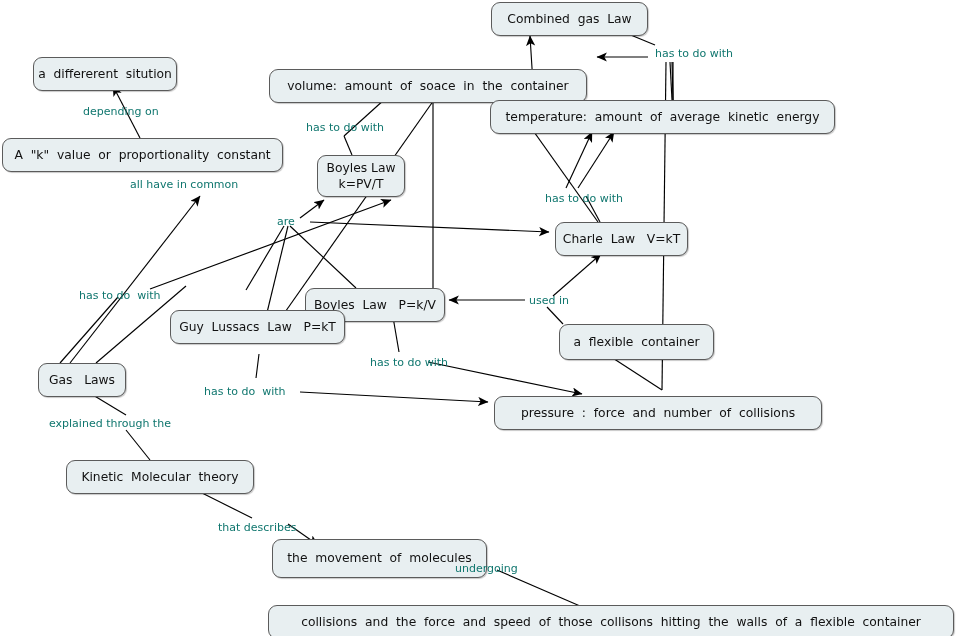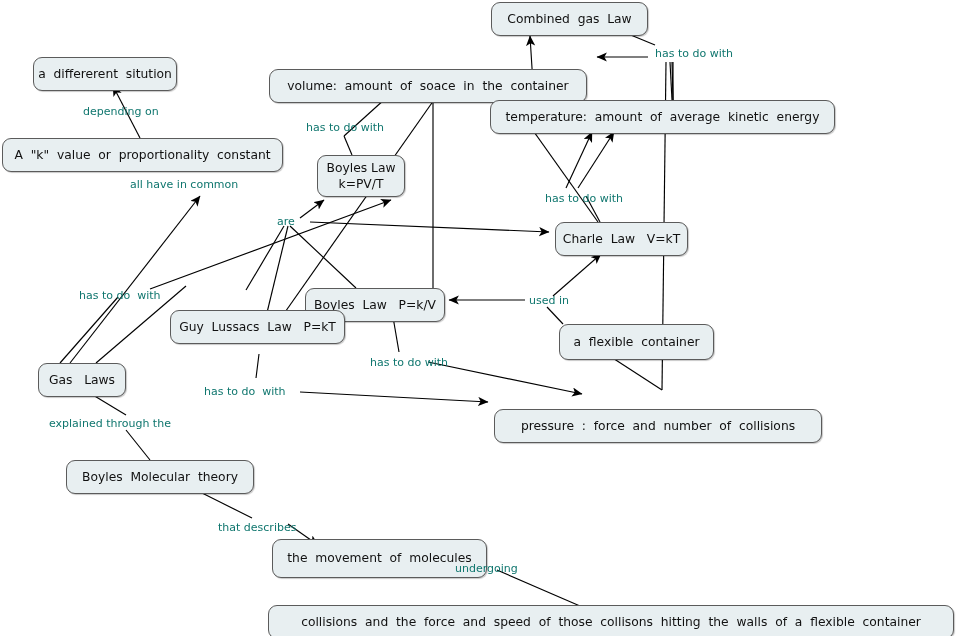--- a/index.html
+++ b/index.html
@@ -128,22 +128,22 @@
       <div class="node" style="left: 269px; top: 45px; width: 318px; height: 29px; margin-top: 24px;">volume:  amount  of  soace  in  the  container</div>
       <div class="node" style="left: 2px; top: 138px; width: 281px; height: 29px;">A  "k"  value  or  proportionality  constant</div>
       <div class="node" style="left: 490px; top: 100px; width: 345px; height: 29px;">temperature:  amount  of  average  kinetic  energy</div>
       <div class="node two-line" style="left: 317px; top: 155px; width: 88px; height: 42px;">Boyles  Law
 k=PV/T</div>
       <div class="node" style="left: 555px; top: 222px; width: 133px; height: 29px;">Charle  Law   V=kT</div>
       <div class="node" style="left: 305px; top: 288px; width: 140px; height: 29px;">Boyles  Law   P=k/V</div>
       <div class="node" style="left: 170px; top: 310px; width: 175px; height: 29px;">Guy  Lussacs  Law   P=kT</div>
       <div class="node" style="left: 531px; top: 324px; width: 155px; height: 36px; margin-left: 28px;">a  flexible  container</div>
       <div class="node" style="left: 38px; top: 363px; width: 88px; height: 29px;">Gas   Laws</div>
-      <div class="node" style="left: 494px; top: 409px; width: 328px; height: 29px;">pressure  :  force  and  number  of  collisions</div>
-      <div class="node" style="left: 66px; top: 460px; width: 188px; height: 29px;">Boyles  Molecular  theory</div>
+      <div class="node" style="left: 494px; top: 396px; width: 328px; height: 29px;">pressure  :  force  and  number  of  collisions</div>
+      <div class="node" style="left: 66px; top: 460px; width: 188px; height: 29px;">Kinetic  Molecular  theory</div>
       <div class="node" style="left: 272px; top: 539px; width: 215px; height: 39px;">the  movement  of  molecules</div>
       <div class="node" style="left: 268px; top: 605px; width: 686px; height: 29px; text-align: center;">collisions  and  the  force  and  speed  of  those  collisons  hitting  the  walls  of  a  flexible  container</div>
     </div>
 
 <div id="label-layer">
       <div class="linklabel" style="left: 83px; top: 105px;">depending on</div>
       <div class="linklabel" style="left: 306px; top: 121px;">has to do with</div>
       <div class="linklabel" style="left: 655px; top: 47px;">has to do with</div>
       <div class="linklabel" style="left: 123px; top: 178px; margin-left: 7px;">all have in common</div>
       <div class="linklabel" style="left: 545px; top: 192px;">has to do with</div>

